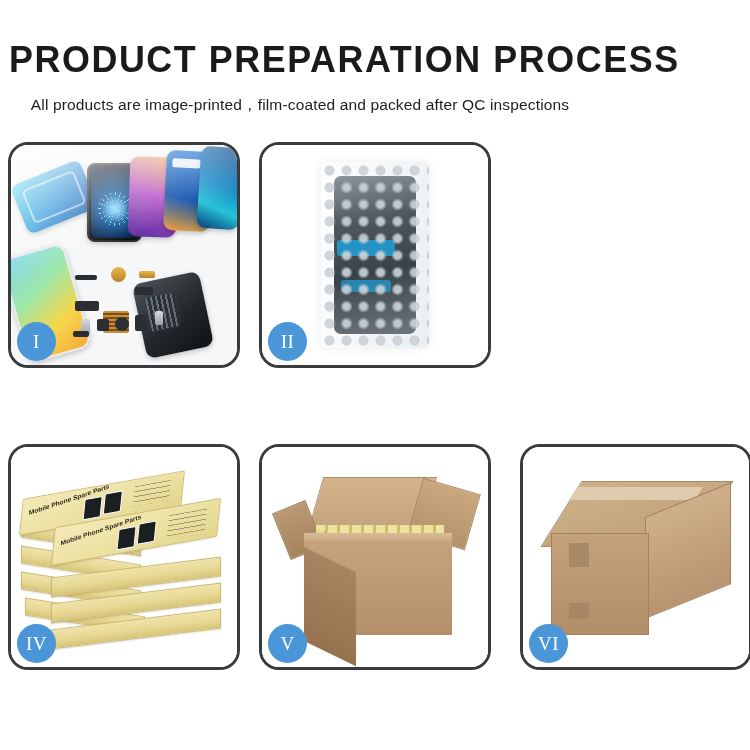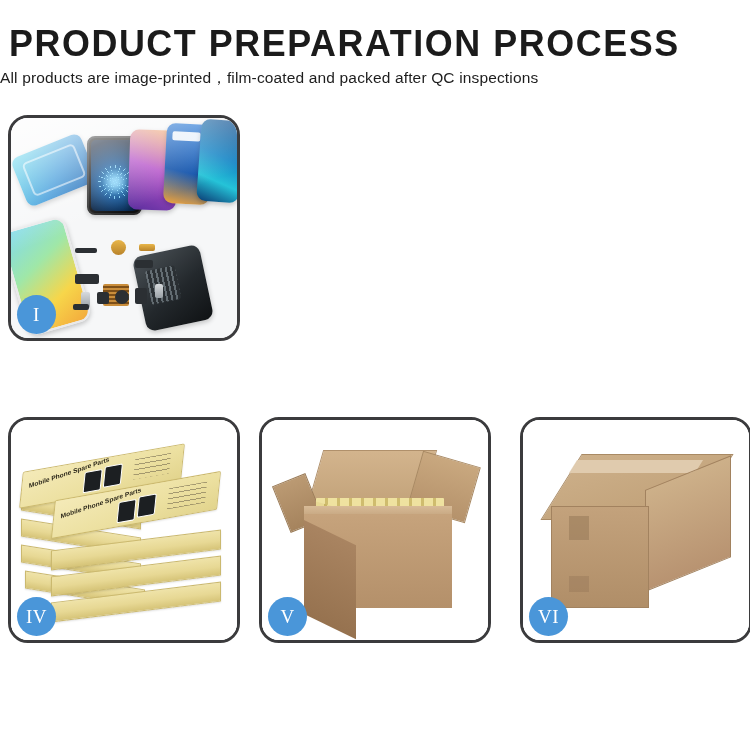--- a/index.html
+++ b/index.html
@@ -11,34 +11,35 @@
     width: 750px;
     height: 750px;
     overflow: hidden;
     font-family: "Liberation Sans", sans-serif;
     -webkit-font-smoothing: antialiased;
   }
 
   
   .header {
     width: 600px;
-    padding-top: 22px;
+    padding-top: 38px;
+    text-align: center;
   }
   .title {
     font-family: "Liberation Sans", sans-serif;
     font-size: 37px;
     font-weight: 700;
     letter-spacing: 1.6px;
     color: #1b1b1b;
     line-height: 44px;
     white-space: nowrap;
     transform: scaleX(0.97);
   }
   .subtitle {
-    margin-top: 2px;
+    margin-top: 13px;
     font-family: "Liberation Sans", sans-serif;
     font-size: 15.5px;
     font-weight: 400;
     letter-spacing: 0.15px;
     color: #1d1d1d;
     line-height: 20px;
     white-space: nowrap;
   }
 
   
@@ -395,20 +396,33 @@
           <div class="pt" style="left:62px; top:48px; width:12px; height:16px;"></div>
           <div class="pt silver" style="left:82px; top:44px; width:8px;  height:14px;"></div>
           <div class="pt" style="left:0px;  top:64px; width:16px; height:6px;"></div>
         </div>
         <div class="sheen"></div>
       </div>
     </div>
     <div class="badge">I</div>
   </div>
 
+  <div class="panel p2">
+    <div class="inner">
+      <div class="art" style="background:#ffffff;">
+        <div class="bag">
+          <div class="content"></div>
+          <div class="blue1"></div>
+          <div class="blue2"></div>
+          <div class="bubbles"></div>
+        </div>
+      </div>
+    </div>
+    <div class="badge">II</div>
+  </div>
 
 
   <div class="panel p4">
     <div class="inner">
       <div class="art" style="background:#ffffff;">
         <div class="stack">
 
           <div class="bx" style="left:0px;  top:60px;  width:118px; height:16px; transform:skewY(9deg);"></div>
           <div class="bx" style="left:0px;  top:86px;  width:118px; height:16px; transform:skewY(9deg);"></div>
           <div class="bx" style="left:0px;  top:112px; width:118px; height:16px; transform:skewY(9deg);"></div>

